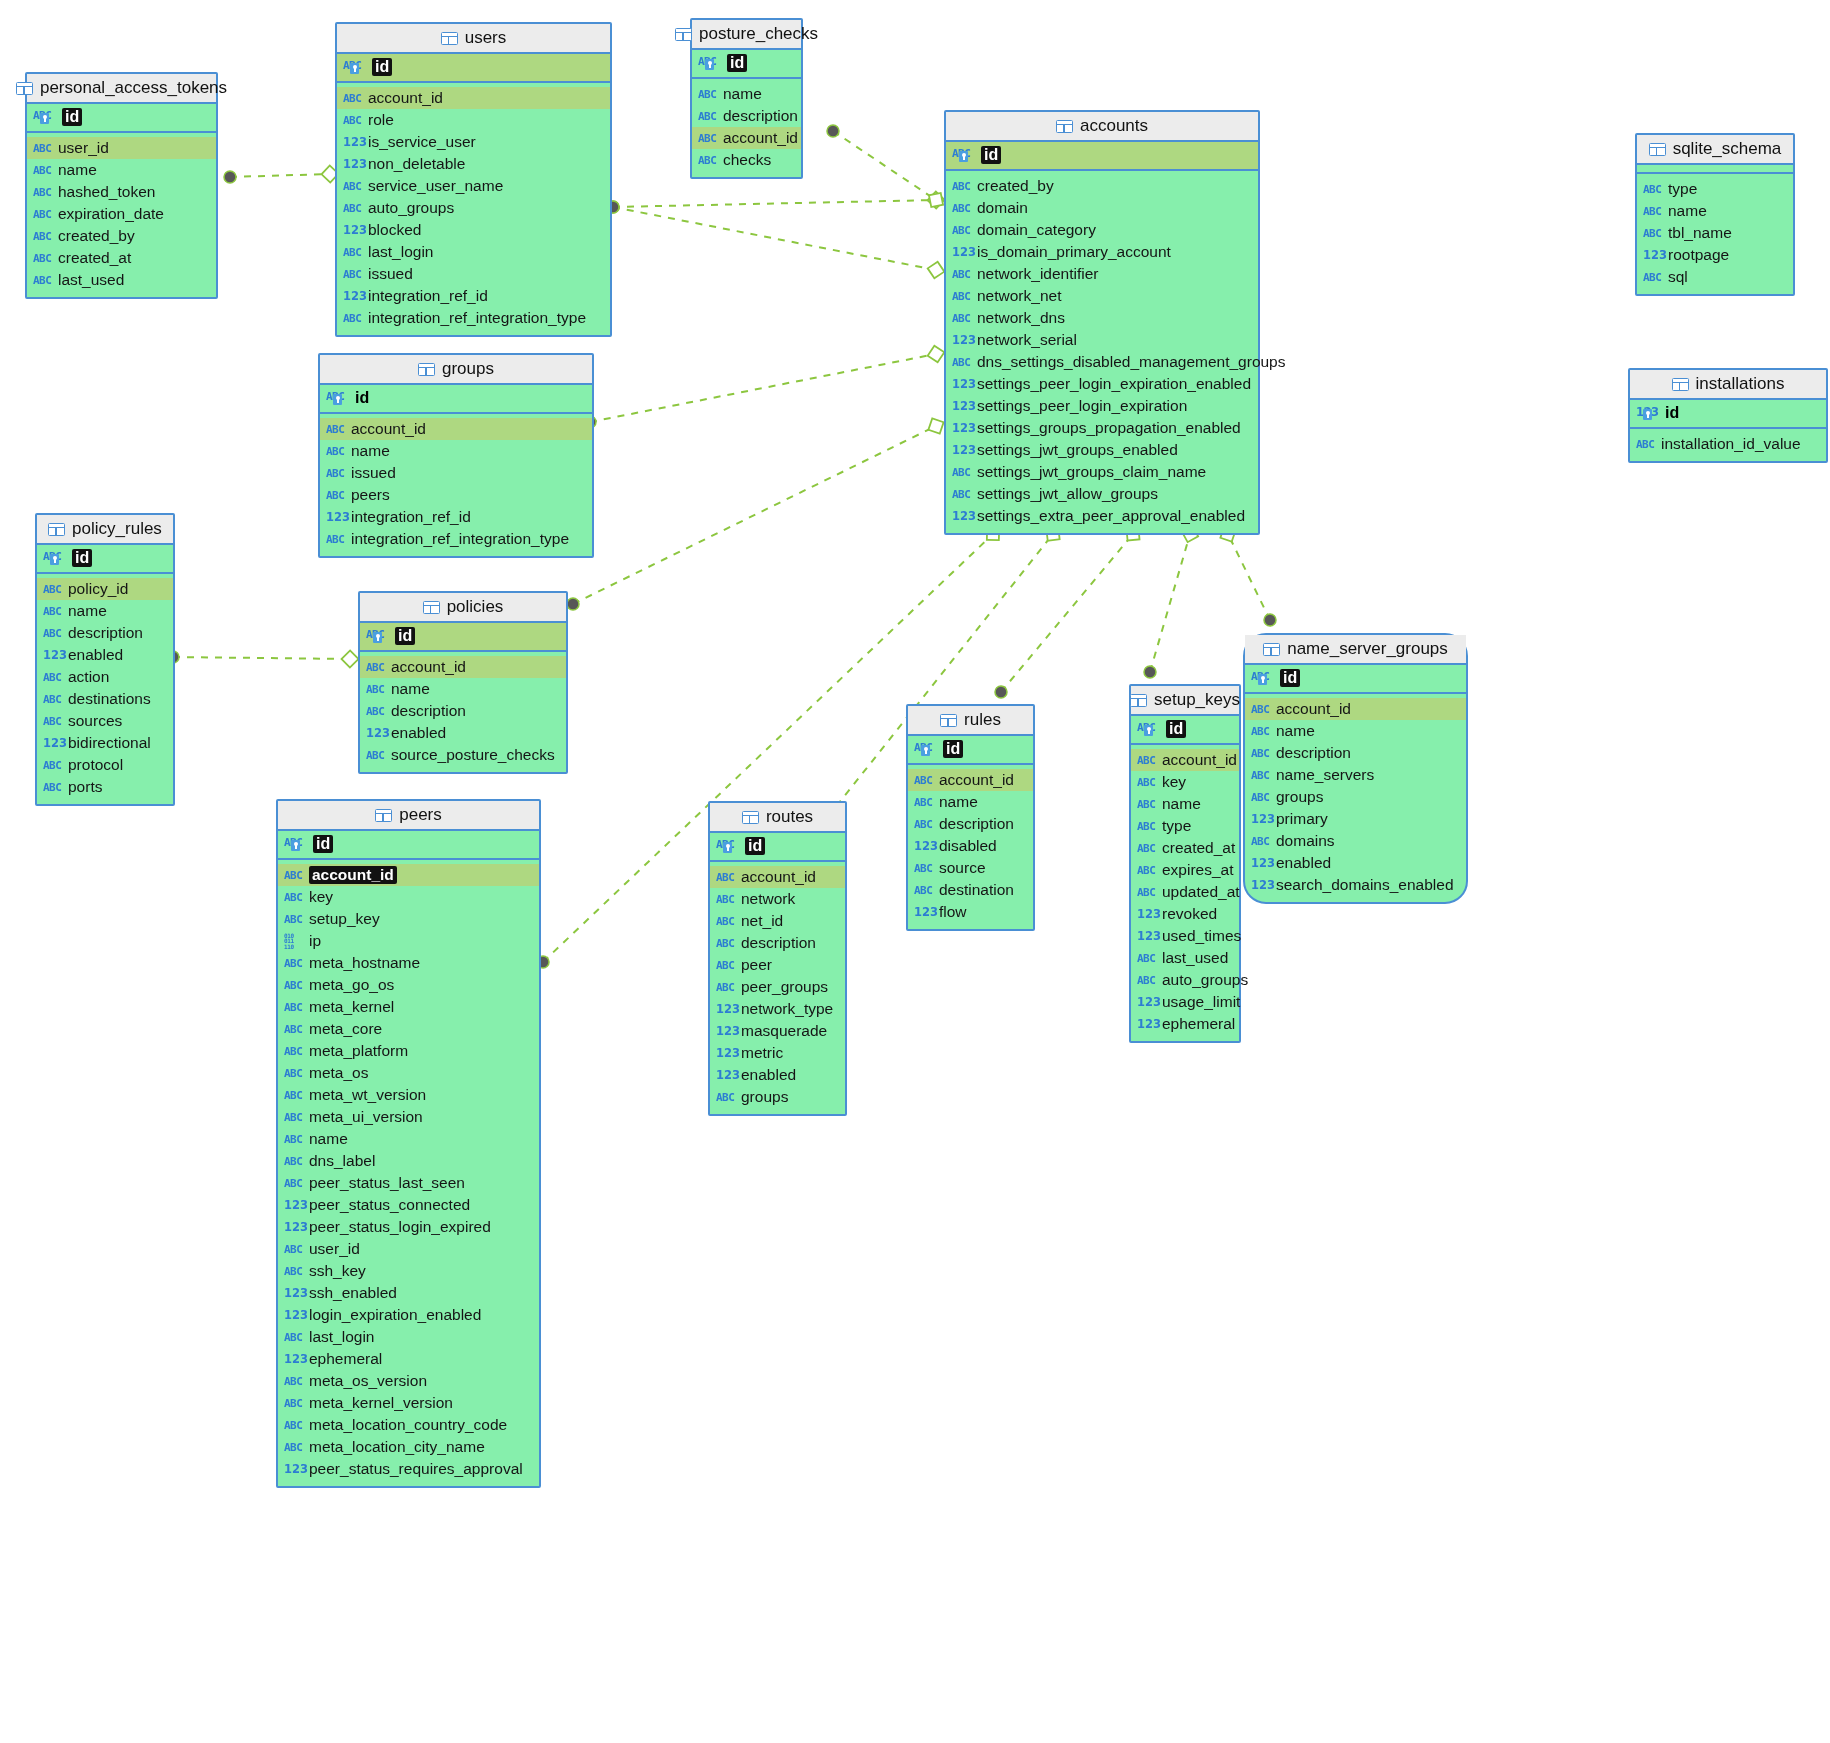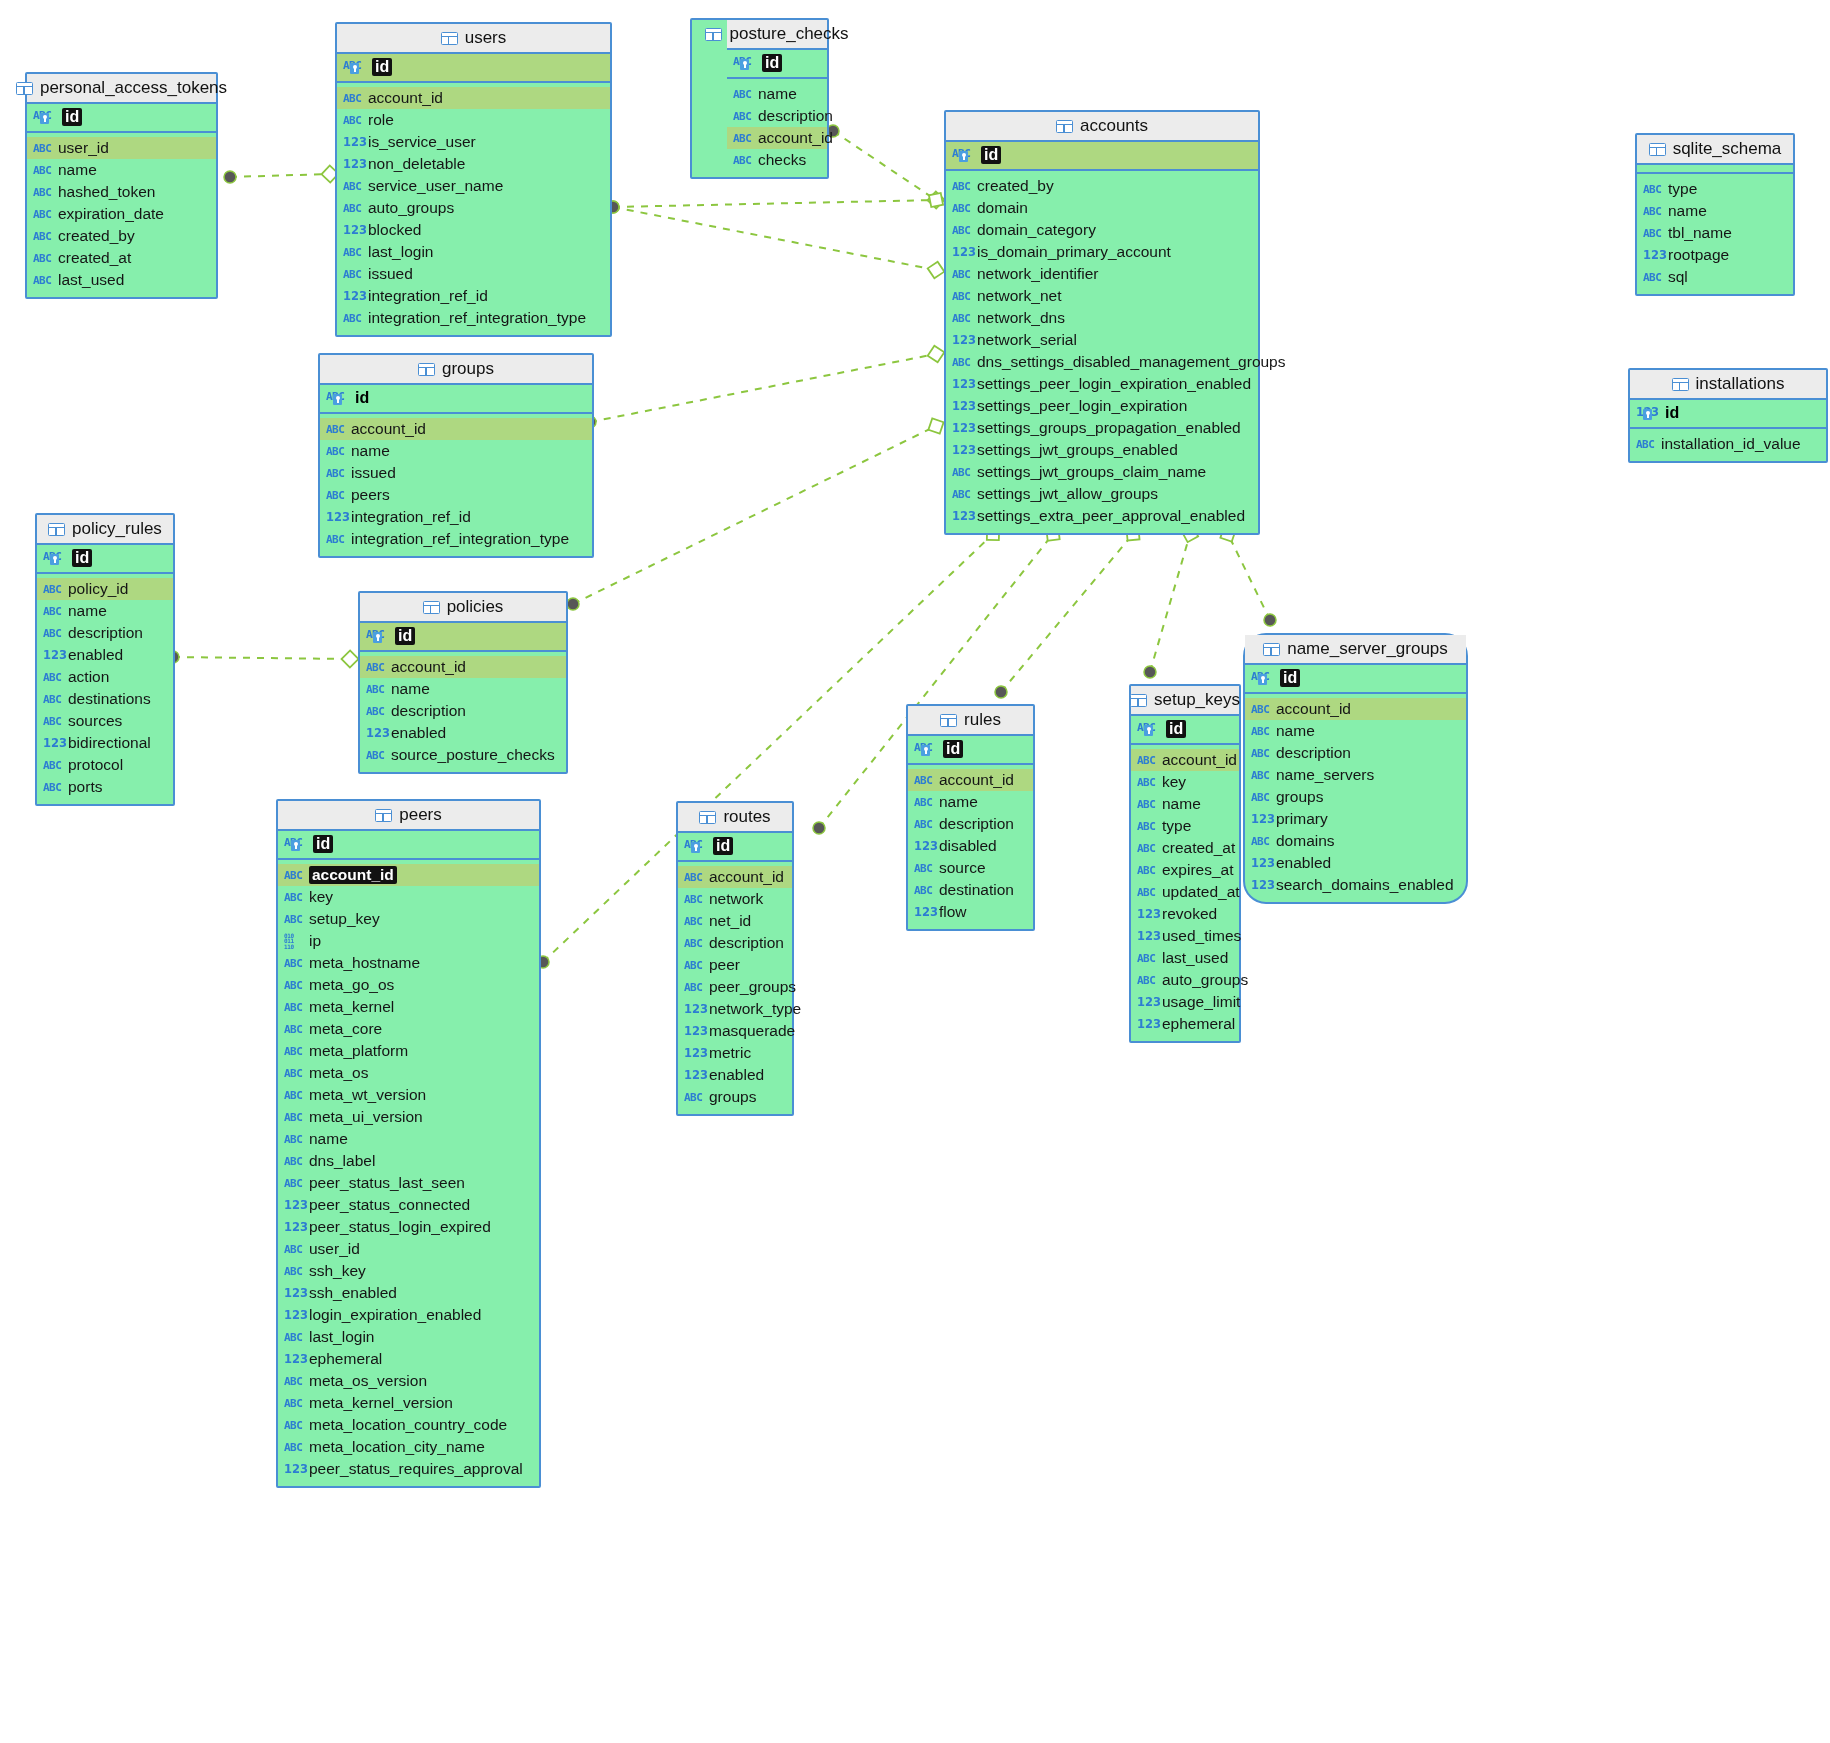--- a/index.html
+++ b/index.html
@@ -281,21 +281,21 @@
           <div class="col">
             <span class="ico ico-123">123</span>
             <span class="col-name">integration_ref_id</span>
           </div>
           <div class="col">
             <span class="ico ico-abc">ABC</span>
             <span class="col-name">integration_ref_integration_type</span>
           </div>
         </div>
       </div>
-      <div class="tbl" style="left: 690px; top: 18px; width: 139px; padding-left: 35px;">
+      <div class="tbl" style="left: 690px; top: 18px; width: 113px;">
         <div class="tbl-title">
           <span class="tbl-ico"></span>
           <span class="tbl-title-txt">posture_checks</span>
         </div>
         <div class="tbl-pk">
           <span class="ico ico-key">
             <span class="base">ABC</span>
             <span class="kb"></span>
           </span>
           <span class="col-name badge">id</span>
@@ -695,21 +695,21 @@
           <div class="col">
             <span class="ico ico-abc">ABC</span>
             <span class="col-name">meta_location_city_name</span>
           </div>
           <div class="col">
             <span class="ico ico-123">123</span>
             <span class="col-name">peer_status_requires_approval</span>
           </div>
         </div>
       </div>
-      <div class="tbl" style="left: 676px; top: 801px; width: 118px;">
+      <div class="tbl" style="left: 708px; top: 801px; width: 139px;">
         <div class="tbl-title">
           <span class="tbl-ico"></span>
           <span class="tbl-title-txt">routes</span>
         </div>
         <div class="tbl-pk">
           <span class="ico ico-key">
             <span class="base">ABC</span>
             <span class="kb"></span>
           </span>
           <span class="col-name badge">id</span>

